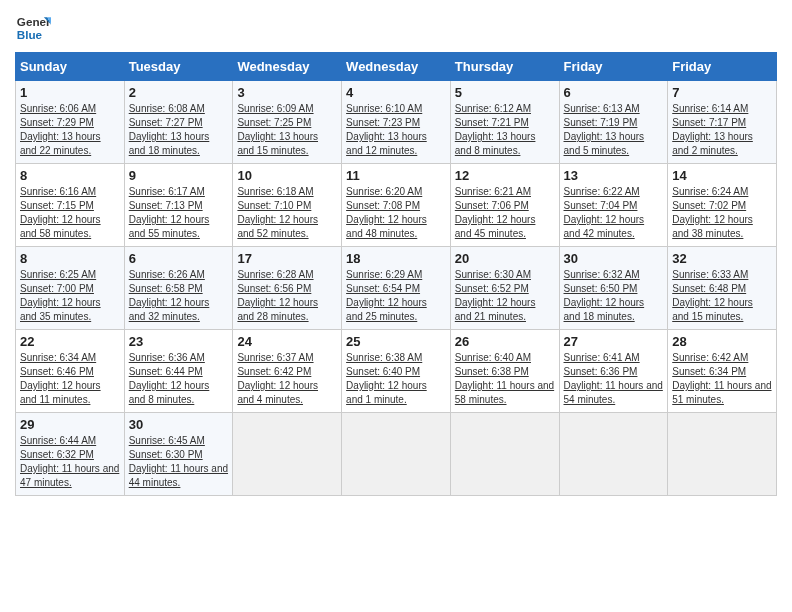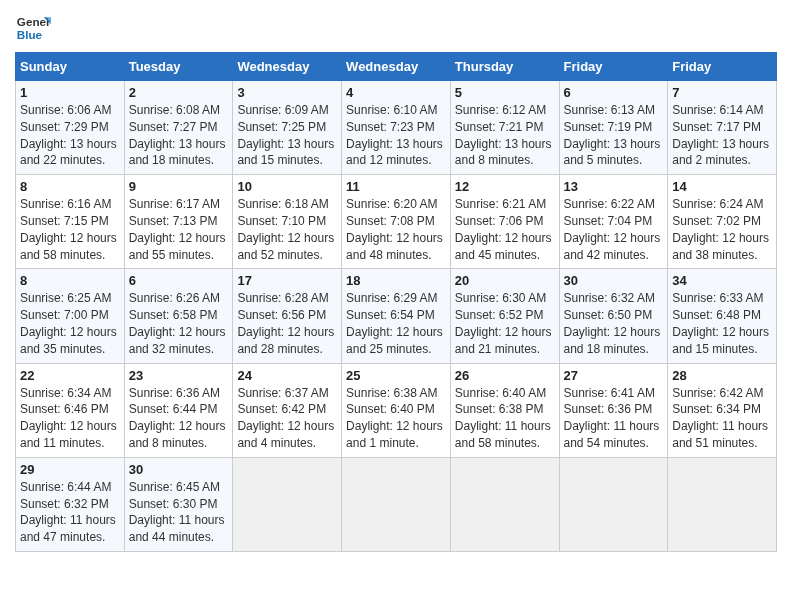--- a/index.html
+++ b/index.html
@@ -68,23 +68,24 @@
       background: #fff;
     }
     .day-num {
       font-size: 13px;
       font-weight: bold;
       color: #222;
       display: block;
       margin-bottom: 2px;
     }
     .day-info {
-      font-size: 12px;
+      font-size: 10px;
       color: #333;
       line-height: 1.4;
+      text-decoration: underline;
     }
     .empty-cell {
       background: #f0f0f0 !important;
     }
   </style>
 </head>
 <body>
 
 <div class="header">
   <div class="logo">
@@ -233,21 +234,21 @@
             Sunrise: 6:30 AM<br>Sunset: 6:52 PM<br>Daylight: 12 hours and 21 minutes.
           </div>
         </td>
         <td>
           <span class="day-num">30</span>
           <div class="day-info">
             Sunrise: 6:32 AM<br>Sunset: 6:50 PM<br>Daylight: 12 hours and 18 minutes.
           </div>
         </td>
         <td>
-          <span class="day-num">34</span>
+          <span class="day-num">32</span>
           <div class="day-info">
             Sunrise: 6:33 AM<br>Sunset: 6:48 PM<br>Daylight: 12 hours and 15 minutes.
           </div>
         </td>
       </tr>
       <tr>
         <td>
           <span class="day-num">22</span>
           <div class="day-info">
             Sunrise: 6:34 AM<br>Sunset: 6:46 PM<br>Daylight: 12 hours and 11 minutes.

